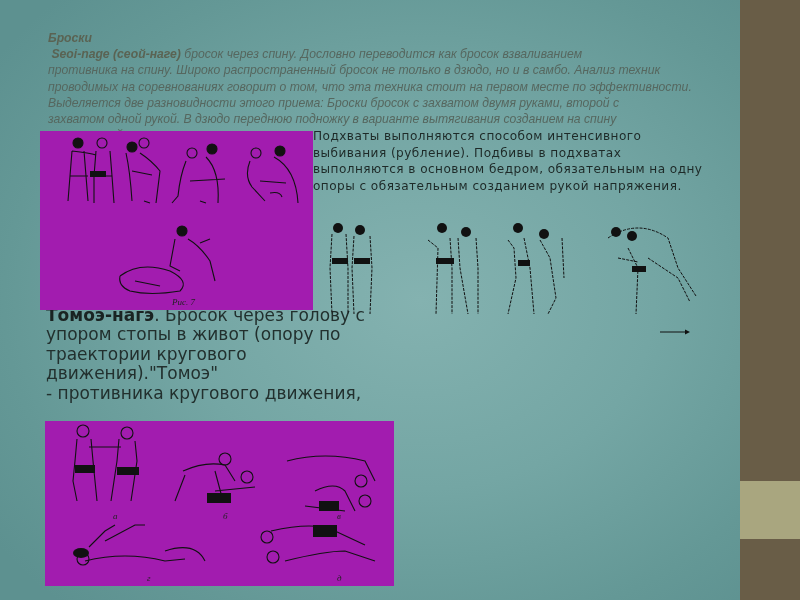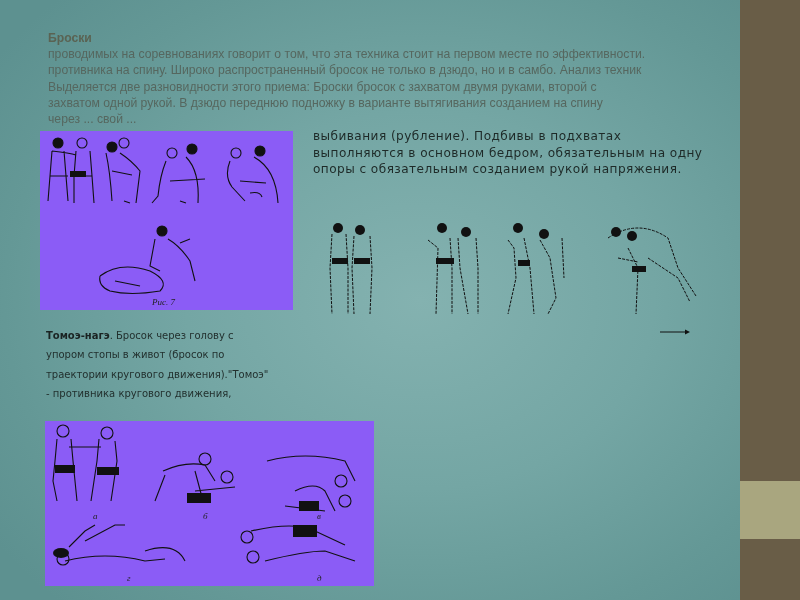--- a/index.html
+++ b/index.html
@@ -18,58 +18,60 @@
     }
     .side-accent {
       position: absolute; left: 740px; top: 481px; width: 60px; height: 58px;
       background: #a9a67f;
     }
     .intro {
       position: absolute; left: 48px; top: 30px; width: 670px;
       font-family: "Liberation Sans", sans-serif;
       font-size: 12.2px; line-height: 16.2px; color: #56675f;
       z-index: 1;
+      font-style: italic;
     }
     .intro .title { font-weight: bold; color: #5a6353; }
     .intro .term { font-weight: bold; color: #5a6353; }
     .img-box {
-      position: absolute; background: #8b5cf6; z-index: 2;
+      position: absolute; background: #a21caf; z-index: 2; padding-left: 20px;
     }
     .img1 { left: 40px; top: 131px; width: 253px; height: 179px; }
     .img3 { left: 45px; top: 421px; width: 329px; height: 165px; }
     .para2 {
       position: absolute; left: 313px; top: 128px; width: 420px;
       font-size: 12.1px; line-height: 16.5px; color: #1e2a28; letter-spacing: 0.45px;
       z-index: 1;
     }
     .para3 {
-      position: absolute; left: 46px; top: 326px; width: 360px;
-      font-size: 10px; line-height: 19.4px; color: #22302e;
+      position: absolute; left: 46px; top: 306px; width: 360px;
+      font-size: 17px; line-height: 19.4px; color: #22302e;
       z-index: 1;
     }
     .para3 b { font-weight: bold; color: #1a2322; }
     .figure-row {
       position: absolute; left: 318px; top: 218px; width: 400px; height: 100px; z-index: 3;
     }
     .arrow {
       position: absolute; left: 660px; top: 322px; width: 30px; height: 10px; z-index: 3;
     }
     .caption { font-family: "Liberation Serif", serif; font-style: italic; font-size: 9px; fill: #222; }
   </style>
 </head>
 <body>
 
 <div class="slide-bg"></div>
 <div class="side-strip"></div>
 <div class="side-accent"></div>
 
 <div class="intro">
   <div class="title">Броски</div>
+  <div>&nbsp;<span class="term">Seoi-nage (сеой-наге)</span><span> бросок через спину. Дословно переводится как бросок взваливанием</span></div>
+  <div>противника на спину. Широко распространенный бросок не только в дзюдо, но и в самбо. Анализ техник</div>
   <div>проводимых на соревнованиях говорит о том, что эта техника стоит на первом месте по эффективности.</div>
-  <div>противника на спину. Широко распространенный бросок не только в дзюдо, но и в самбо. Анализ техник</div>
   <div>Выделяется две разновидности этого приема: Броски бросок с захватом двумя руками, второй с</div>
   <div>захватом одной рукой. В дзюдо переднюю подножку в варианте вытягивания созданием на спину</div>
   <div>через ... свой ...</div>
 </div>
 
 <div class="img-box img1">
   <svg width="253" height="179" viewBox="0 0 253 179">
     <g fill="none" stroke="#111" stroke-width="1.1">
 
       <circle cx="18" cy="12" r="5" fill="#111"></circle>
@@ -93,20 +95,21 @@
       <circle cx="122" cy="100" r="5" fill="#111"></circle>
       <path d="M115 108 L110 135 L120 140 M128 108 Q140 115 150 130 L155 150 M140 112 L150 108"></path>
       <path d="M60 145 Q80 130 110 140 Q130 150 120 160 Q90 165 70 160 Q58 155 60 145"></path>
       <path d="M75 150 L100 155"></path>
     </g>
     <text x="112" y="174" class="caption">Рис. 7</text>
   </svg>
 </div>
 
 <div class="para2">
+  <div>Подхваты выполняются способом интенсивного</div>
   <div>выбивания (рубление). Подбивы в подхватах</div>
   <div>выполняются в основном бедром, обязательным на одну</div>
   <div>опоры с обязательным созданием рукой напряжения.</div>
 </div>
 
 <div class="figure-row">
   <svg width="400" height="100" viewBox="0 0 400 100">
     <g fill="none" stroke="#111" stroke-width="1" stroke-dasharray="3 1.2">
 
       <circle cx="20" cy="10" r="5" fill="#111" stroke="none"></circle>
@@ -134,21 +137,21 @@
 </div>
 <div class="arrow">
   <svg width="30" height="10" viewBox="0 0 30 10">
     <line x1="0" y1="5" x2="25" y2="5" stroke="#111" stroke-width="1"></line>
     <polygon points="25,2.5 30,5 25,7.5" fill="#111"></polygon>
   </svg>
 </div>
 
 <div class="para3">
   <div><b>Томоэ-нагэ</b><span>. Бросок через голову с</span></div>
-  <div>упором стопы в живот (бросок по</div>
+  <div>упором стопы в живот (опору по</div>
   <div>траектории кругового движения)."Томоэ"</div>
   <div>- противника кругового движения,</div>
 </div>
 
 <div class="img-box img3">
   <svg width="329" height="165" viewBox="0 0 329 165">
     <g fill="none" stroke="#111" stroke-width="1.1">
 
       <circle cx="18" cy="10" r="6"></circle>
         <circle cx="62" cy="12" r="6"></circle>

